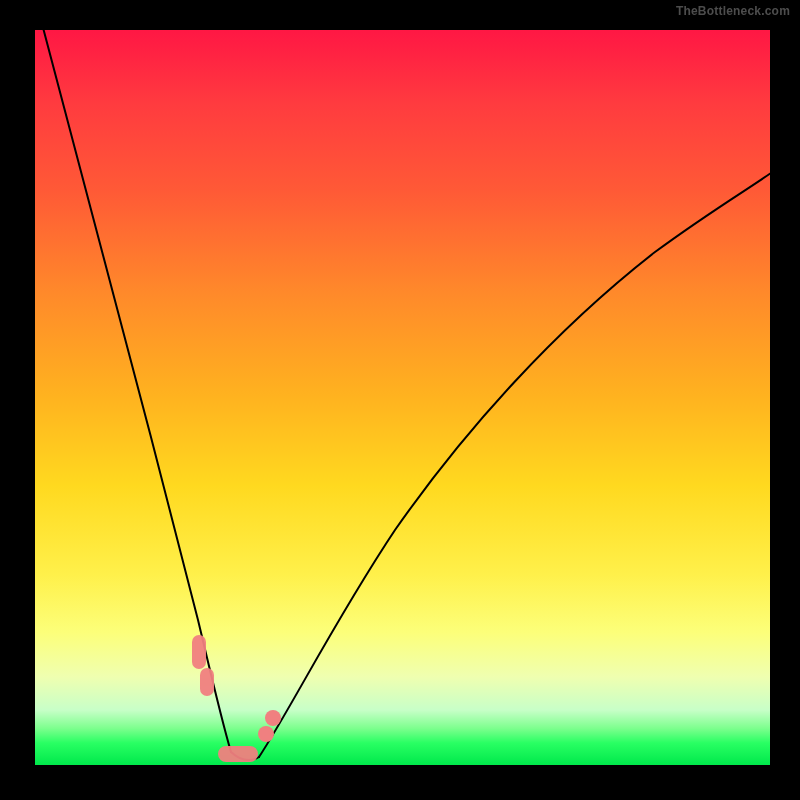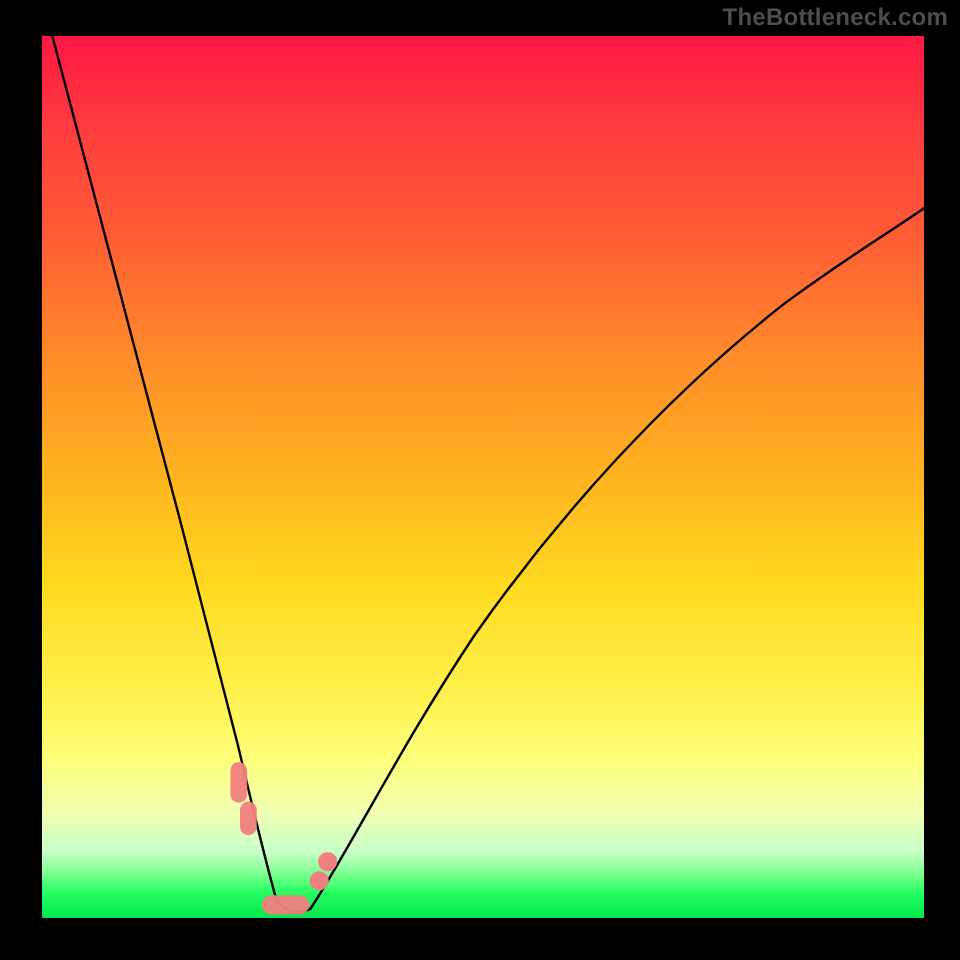--- a/index.html
+++ b/index.html
@@ -1,17 +1,17 @@
 <!DOCTYPE html>
 <html><head>
 <meta charset="utf-8">
 <style>
   html,body{margin:0;padding:0;width:800px;height:800px;background:#000;overflow:hidden;font-family:Arial,Helvetica,sans-serif}
   .stage{position:relative;width:800px;height:800px}
-  .watermark{position:absolute;top:4px;right:10px;color:#4d4d4d;font-weight:bold;font-size:20px;letter-spacing:.2px}
+  .watermark{position:absolute;top:4px;right:10px;color:#4d4d4d;font-weight:bold;font-size:12px;letter-spacing:.2px}
   .plot{position:absolute;left:35px;top:30px;width:735px;height:735px;overflow:hidden}
   .gradient{position:absolute;inset:0;background:linear-gradient(to bottom,
       #ff1744 0%,
       #ff3b3f 10%,
       #ff5a36 22%,
       #ff8a2a 36%,
       #ffb31f 50%,
       #ffd91f 62%,
       #fff04a 74%,
       #fcff7a 82%,

